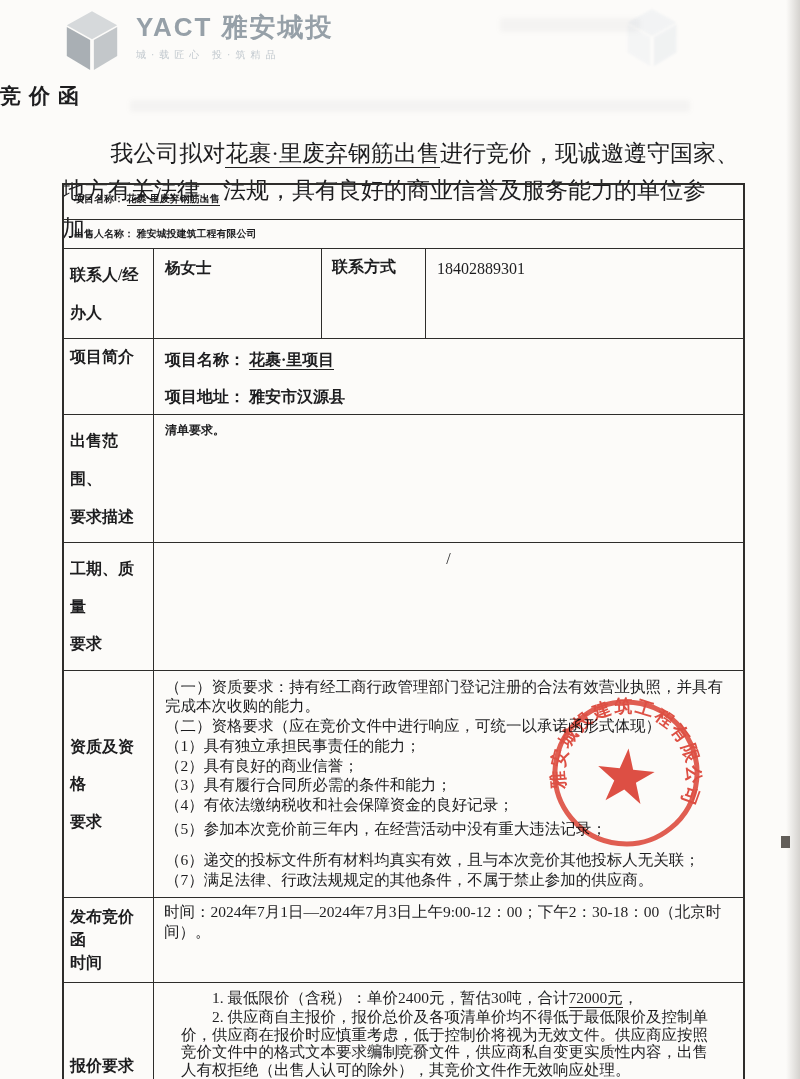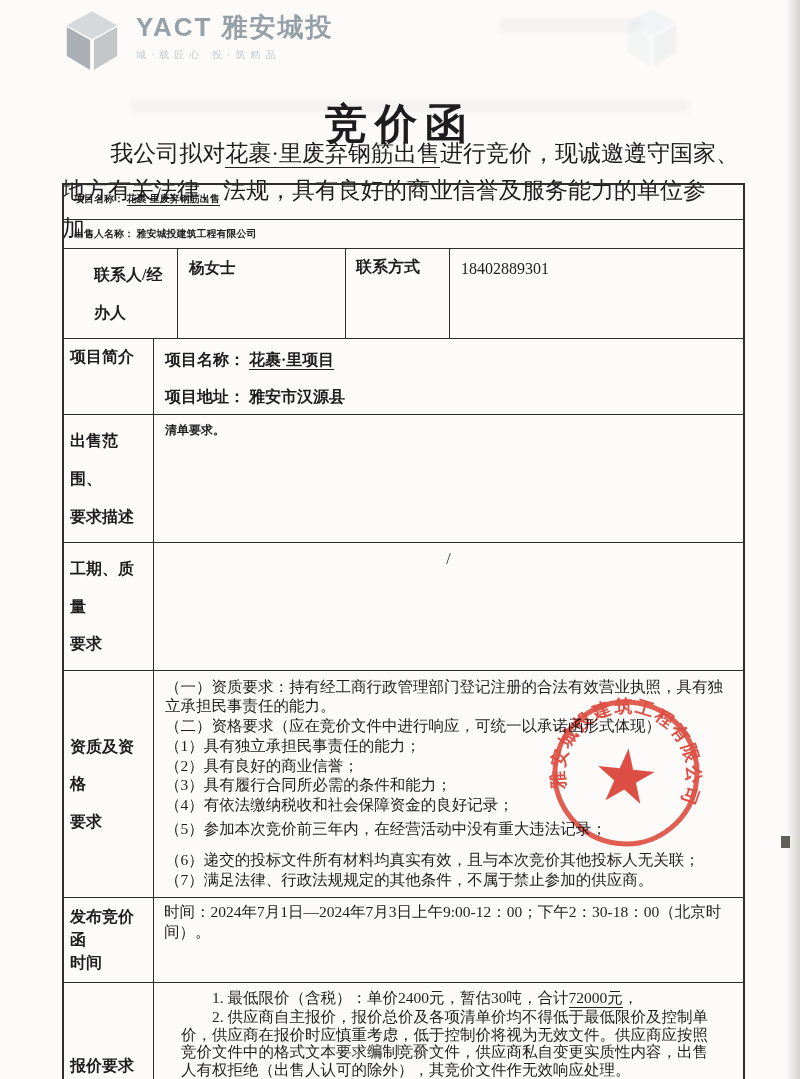--- a/index.html
+++ b/index.html
@@ -11,38 +11,38 @@
   
   .logo{position:absolute;left:64px;top:10px;display:flex;gap:16px;align-items:flex-start;}
   .logo-txt{padding-top:4px;}
   .logo-name{font-family:"Liberation Sans","DejaVu Sans",sans-serif;
     font-size:26px;font-weight:bold;color:#96a0a8;letter-spacing:2px;line-height:1;}
   .logo-tagline{margin-top:8px;font-family:"Liberation Sans",sans-serif;
     font-size:10px;color:#c2c9cf;letter-spacing:5px;}
   .ghost-cube{position:absolute;left:620px;top:8px;opacity:.10;filter:blur(1px);transform:scaleX(-1);}
   .ghost-bar{position:absolute;background:rgba(90,95,110,.05);filter:blur(2px);border-radius:2px;}
   
-  .doc-title{position:absolute;left:0;top:68px;width:100%;text-align:center;
-    font-size:42px;font-weight:bold;letter-spacing:8px;}
+  .doc-title{position:absolute;left:0;top:68px;width:100%;
+    font-size:21px;font-weight:bold;letter-spacing:8px;}
   .intro{position:absolute;left:62px;top:112px;width:684px;
     font-size:23px;line-height:1.62;text-indent:2.1em;font-weight:500;}
   .ul{border-bottom:1.5px solid #222;padding-bottom:1px;}
   
   .doc-table{position:absolute;left:62px;top:183px;width:683px;
     border:2px solid #2e2d2b;box-sizing:border-box;background:transparent;}
   .trow{display:flex;border-top:1.5px solid #2e2d2b;box-sizing:border-box;}
   .trow:first-child{border-top:none;}
   .cell{box-sizing:border-box;font-size:15.5px;line-height:1.35;}
   .lcell{flex:0 0 90px;width:90px;border-right:1.5px solid #2e2d2b;
     padding:7px 6px;font-size:16px;font-weight:600;white-space:pre-line;}
   .ccell{flex:1;padding:7px 11px;}
   .full{flex:1;padding:7px 10px;font-size:10px;font-weight:600;}
   .spread{line-height:2.35;}
   .vmid{display:flex;align-items:center;}
-  .r1{min-height:34px;} .r2{min-height:29px;} .r3{min-height:66px;padding-left:24px;}
+  .r1{min-height:34px;} .r2{min-height:29px;} .r3{min-height:66px;}
   .r4{min-height:70px;} .r5{min-height:62px;} .r6{min-height:60px;}
   .r7{min-height:205px;} .r8{min-height:44px;} .r9{min-height:168px;}
   .c-name{flex:0 0 168px;border-right:1.5px solid #2e2d2b;padding:9px 11px;font-weight:600;}
   .c-mlabel{flex:0 0 104px;border-right:1.5px solid #2e2d2b;padding:9px 10px;font-weight:600;font-size:16px;font-family:Liberation Mono, monospace;}
   .c-phone{flex:1;padding:9px 11px;font-family:"Liberation Serif",serif;font-size:16px;}
   .brief-line{margin:3px 0 15px 0;font-weight:600;font-size:16px;}
   .brief-line:last-child{margin-bottom:0;}
   .slash-cell{text-align:center;padding-top:5px;font-size:16px;}
   .qual{padding:6px 11px;line-height:1.22;}
   .qual .qi{margin:1px 0;}
@@ -140,21 +140,21 @@
     <div class="trow r6">
       <div class="cell lcell spread">工期、质量
 要求</div>
       <div class="cell ccell slash-cell">/</div>
     </div>
 
     <div class="trow r7">
       <div class="cell lcell spread vmid">资质及资格
 要求</div>
       <div class="cell ccell qual">
-        <div class="qi">（一）资质要求：持有经工商行政管理部门登记注册的合法有效营业执照，具有独立承担民事责任的能力。</div>
+        <div class="qi">（一）资质要求：持有经工商行政管理部门登记注册的合法有效营业执照，并具有完成本次收购的能力。</div>
         <div class="qi">（二）资格要求（应在竞价文件中进行响应，可统一以承诺函形式体现）</div>
         <div class="qi">（1）具有独立承担民事责任的能力；</div>
         <div class="qi">（2）具有良好的商业信誉；</div>
         <div class="qi">（3）具有履行合同所必需的条件和能力；</div>
         <div class="qi">（4）有依法缴纳税收和社会保障资金的良好记录；</div>
         <div class="qi gap-s">（5）参加本次竞价前三年内，在经营活动中没有重大违法记录；</div>
         <div class="qi gap-m">（6）递交的投标文件所有材料均真实有效，且与本次竞价其他投标人无关联；</div>
         <div class="qi gap-l">（7）满足法律、行政法规规定的其他条件，不属于禁止参加的供应商。</div>
       </div>
     </div>

